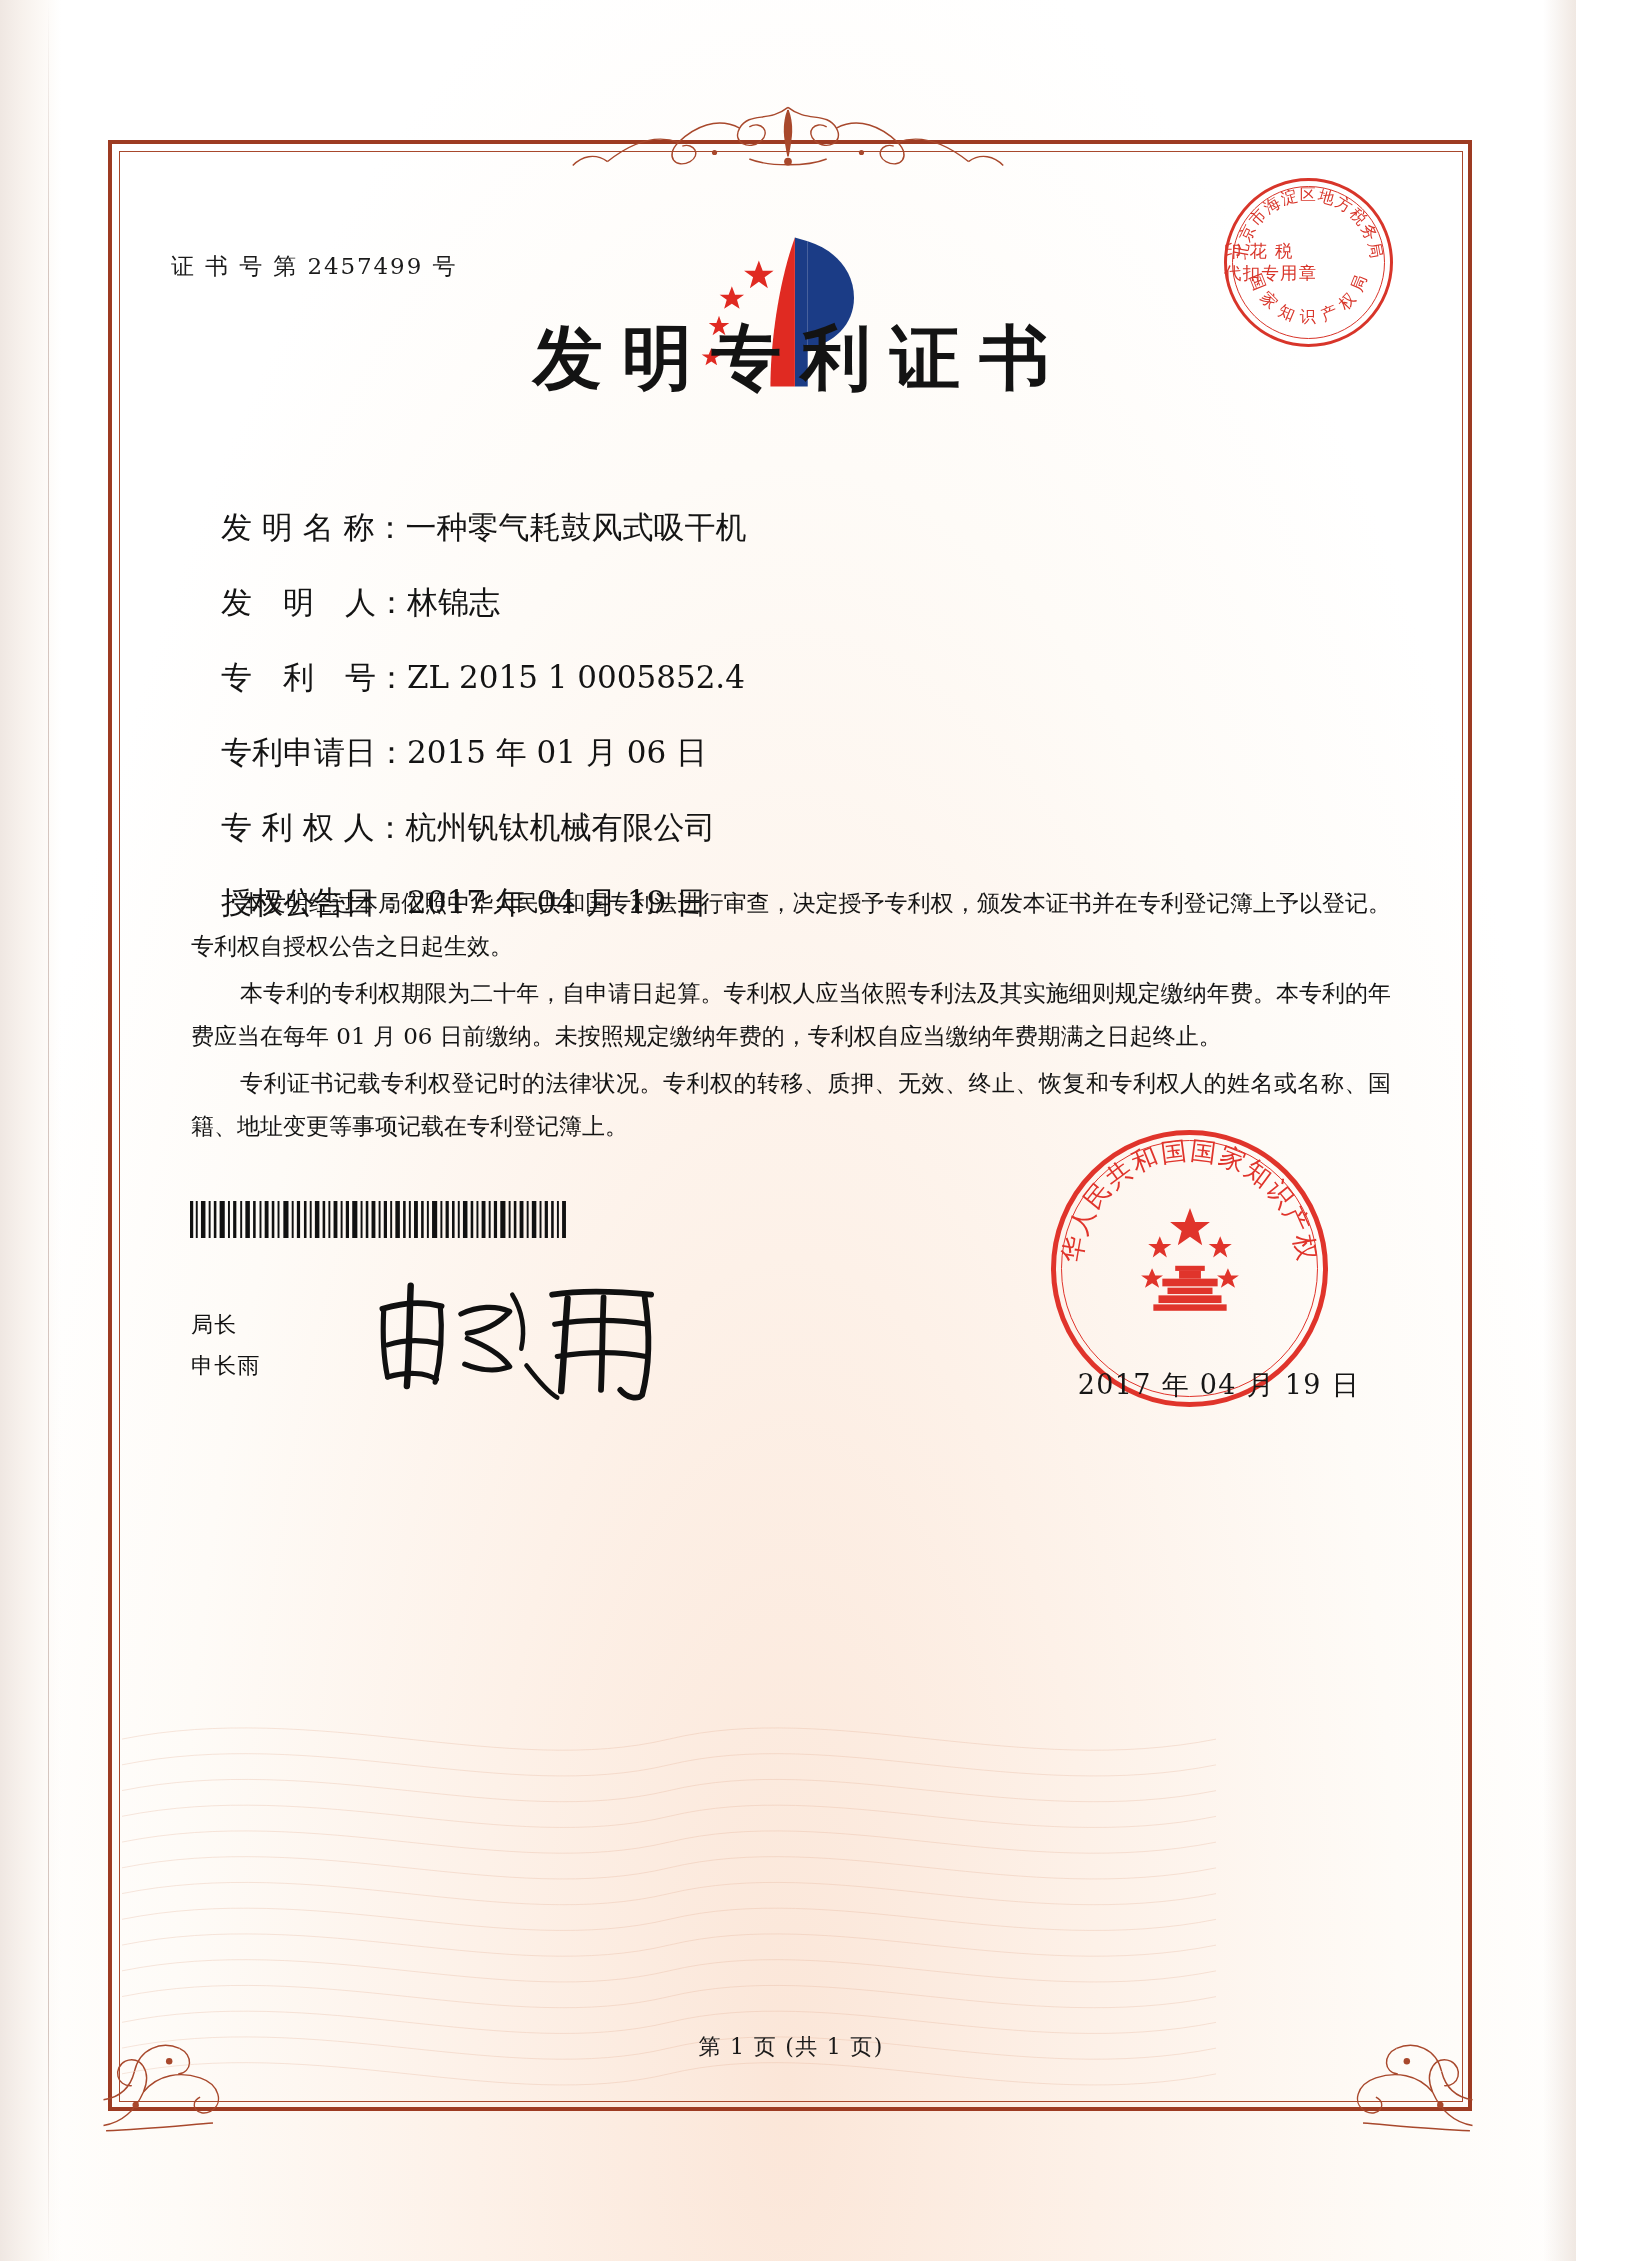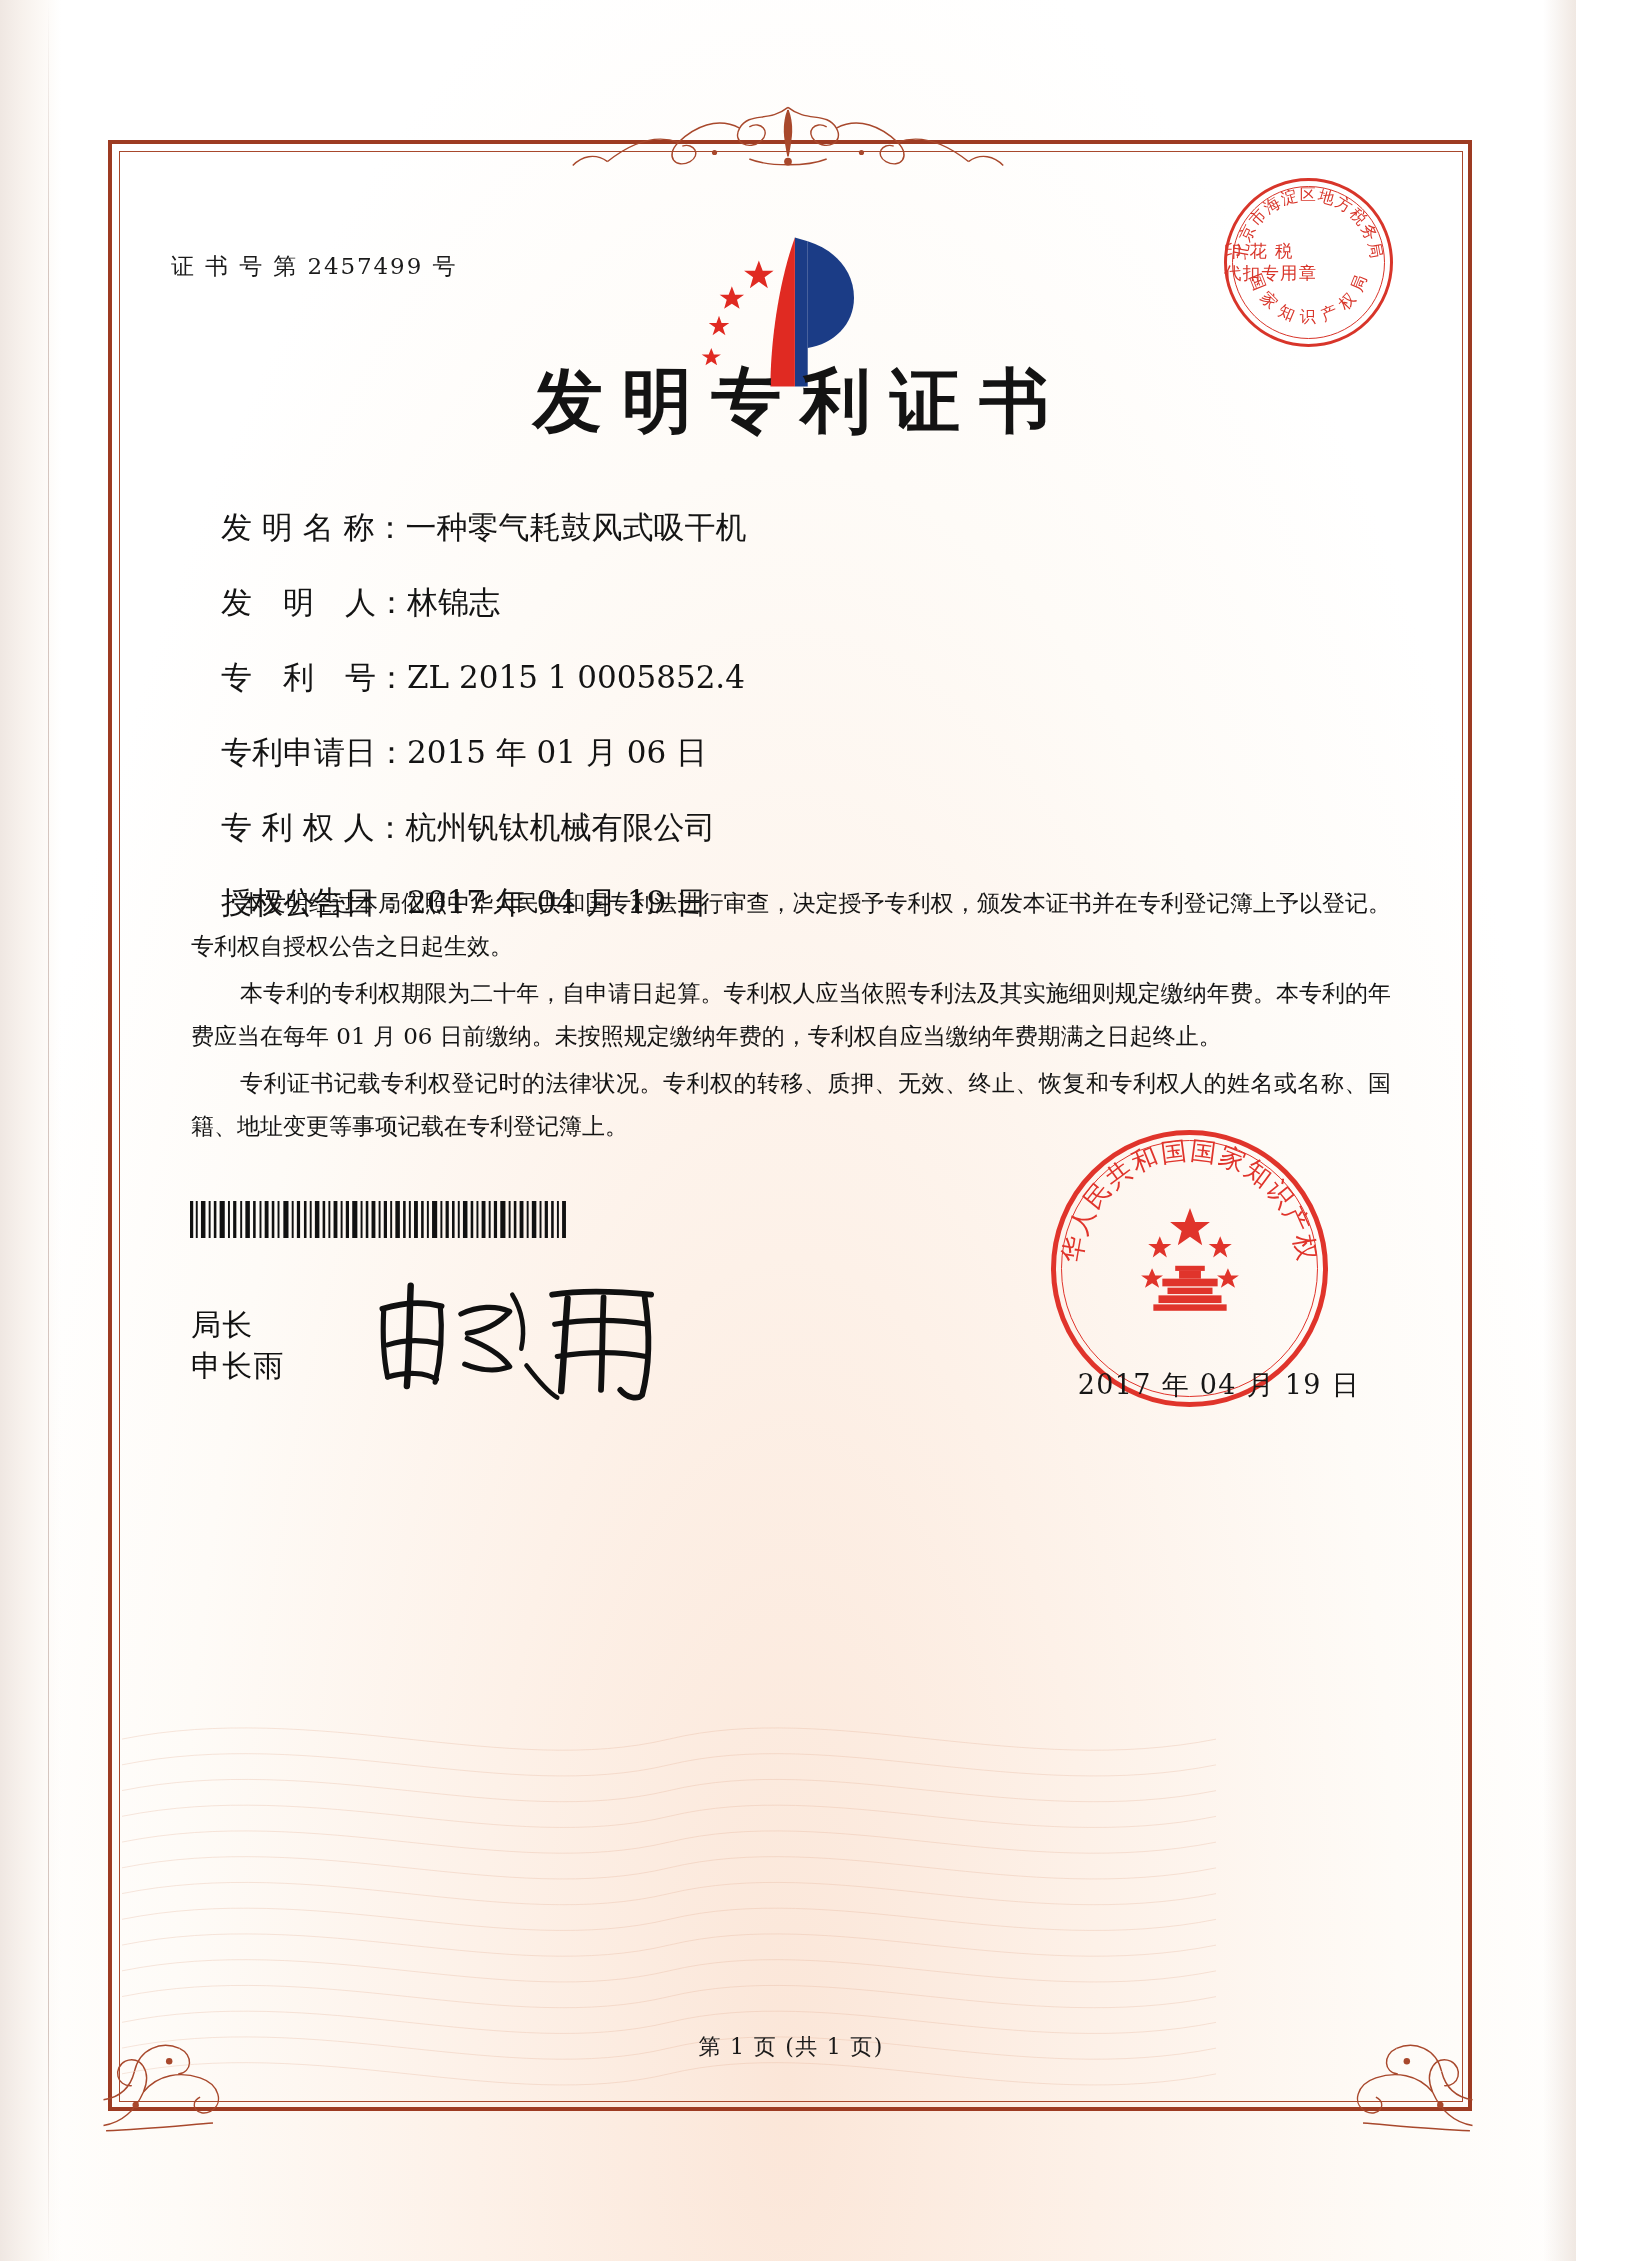--- a/index.html
+++ b/index.html
@@ -155,21 +155,20 @@
     position: absolute;
     left: 0; right: 0;
     top: 161px;
     text-align: center;
     font-size: 70px;
     letter-spacing: 19.3px;
     font-weight: bold;
     color: #131313;
     text-indent: 19.3px;
     font-family: Liberation Mono, monospace;
-    margin-top: 43px;
   }
 
   .fields {
     position: absolute;
     left: 72px;
     top: 361px;
     width: 1198px;
   }
   .field-row {
     font-size: 31px;
@@ -208,21 +207,21 @@
     top: 1050px;
     width: 412px;
     height: 37px;
   }
 
   
   .sign-block {
     position: absolute;
     left: 72px;
     top: 1153px;
-    font-size: 30px;
+    font-size: 22px;
     color: #111;
     line-height: 41px;
     letter-spacing: 1.3px;
   }
   .signature {
     position: absolute;
     left: 245px;
     top: 1118px;
     width: 348px;
     height: 135px;

